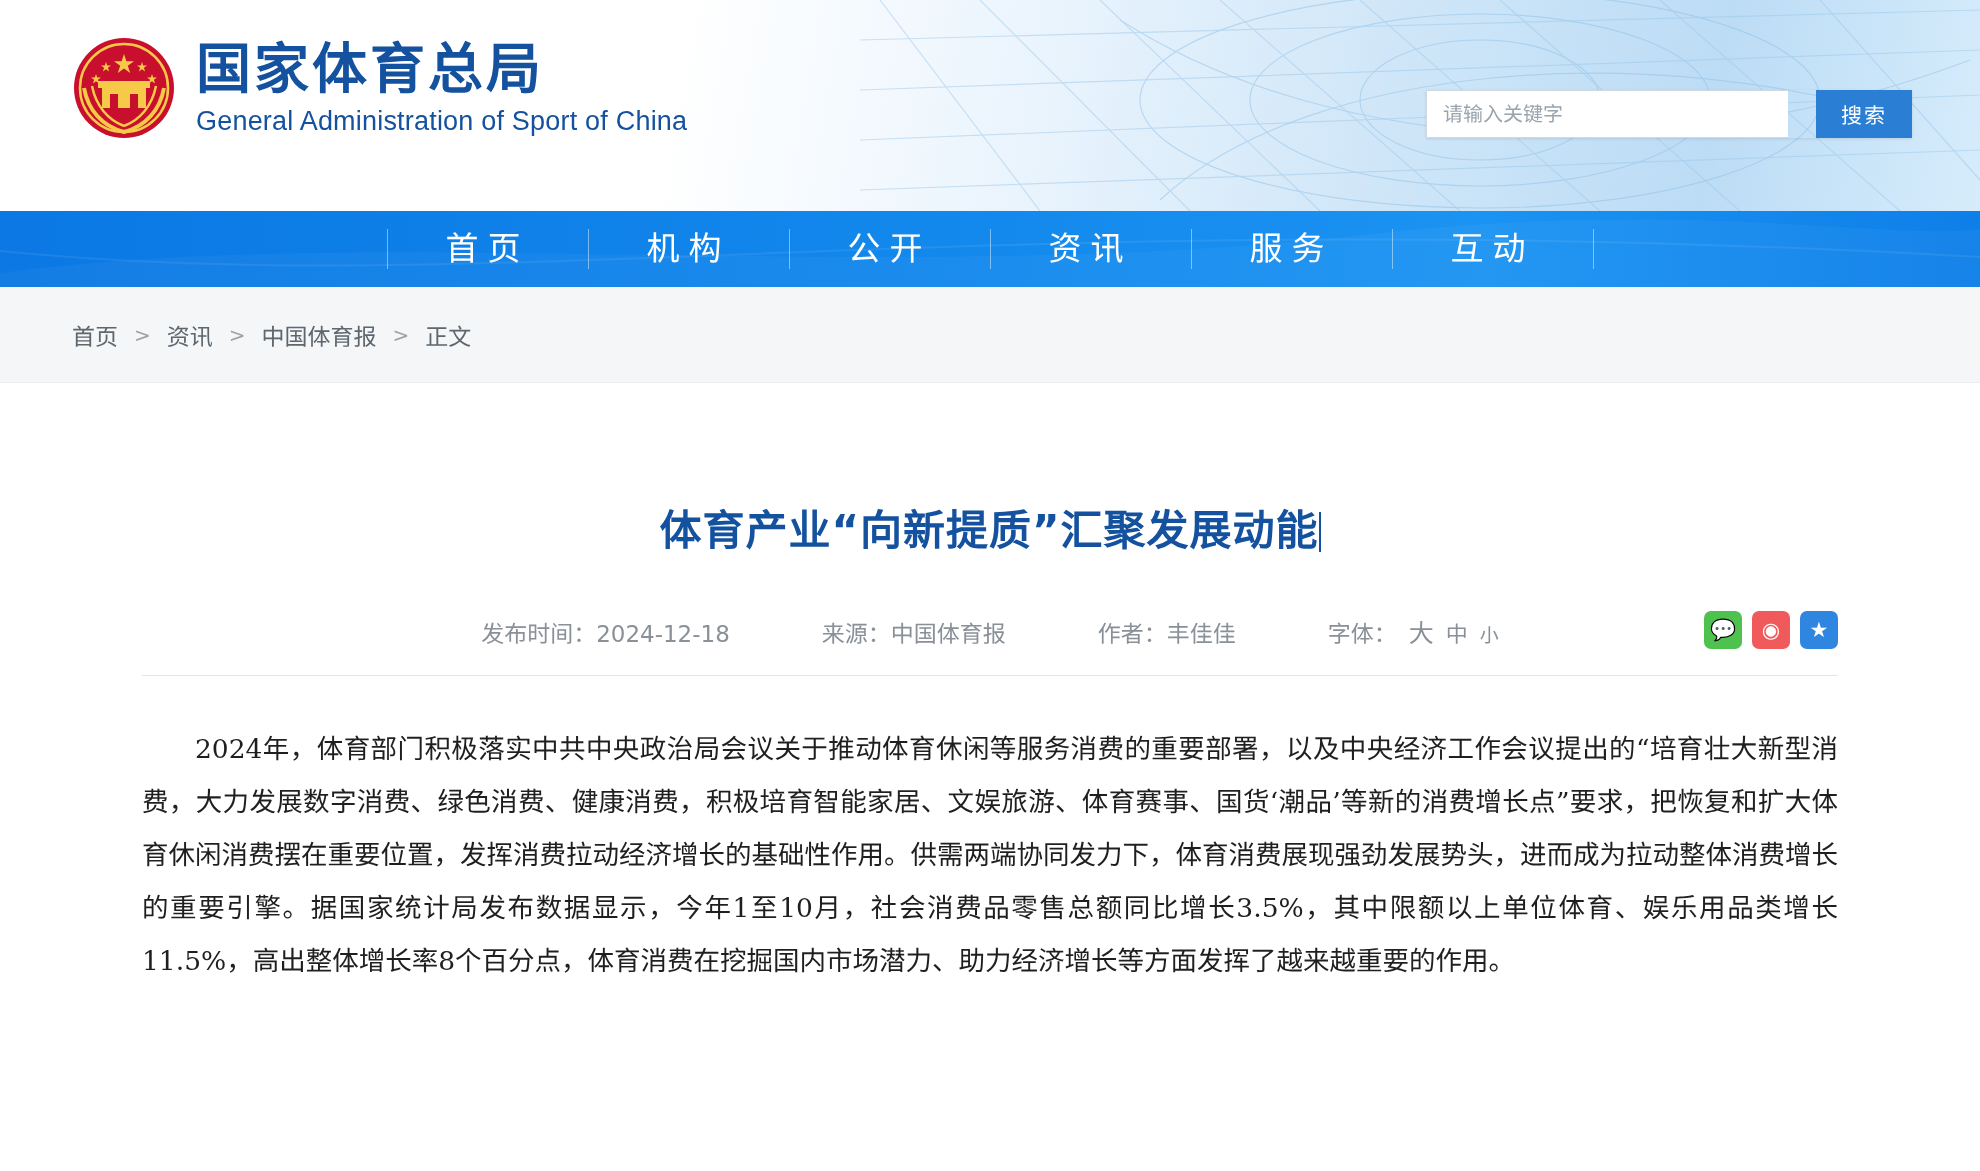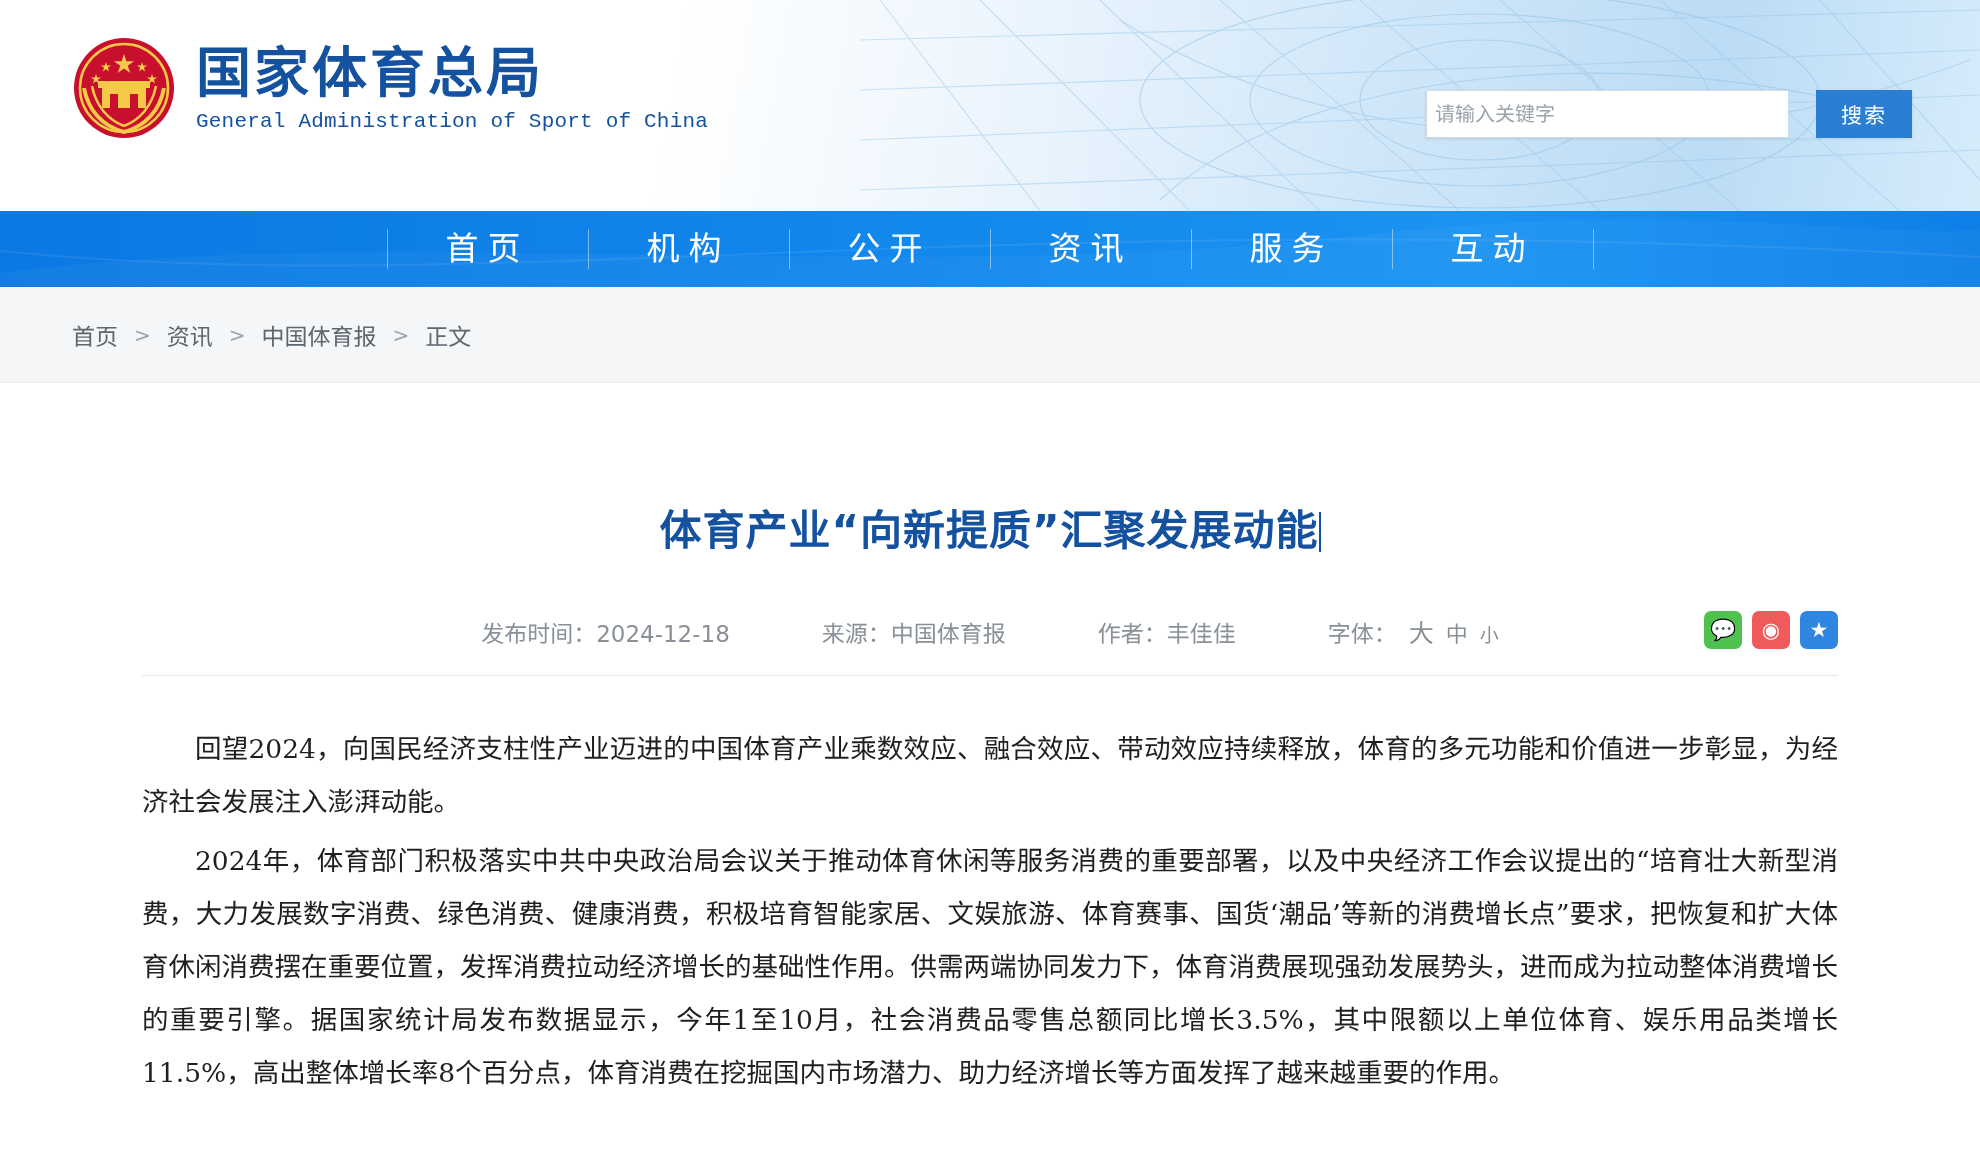--- a/index.html
+++ b/index.html
@@ -39,41 +39,41 @@
   .brand-text { margin-left: 20px; }
   .brand-cn {
     font-family: "DejaVu Sans", sans-serif;
     font-size: 55px;
     font-weight: bold;
     color: #1452a0;
     letter-spacing: 3px;
     line-height: 1.1;
   }
   .brand-en {
-    font-family: Liberation Mono, monospace;
-    font-size: 21px;
+    font-family: Liberation Sans, sans-serif;
+    font-size: 27px;
     color: #1452a0;
     letter-spacing: .2px;
     margin-top: 6px;
   }
 
   .search-wrap {
     position: absolute;
     right: 68px; top: 90px;
     display: flex;
     height: 48px;
     box-shadow: 0 1px 3px rgba(0,0,0,.10);
   }
   .search-input {
     width: 362px;
     height: 48px;
     border: 1px solid #cfd9e3;
     border-right: none;
     background: #fff;
-    padding: 0 8px;
+    padding: 0 16px;
     font-size: 20px;
     color: #333;
     font-family: "DejaVu Sans", sans-serif;
     outline: none;
   }
   .search-input::placeholder { color: #9aa4ae; }
   .search-btn {
     width: 96px; height: 48px;
     border: none;
     background: #2a7fd4;
@@ -323,17 +323,16 @@
     </span>
 
     <span class="share-icons">
       <span class="share-ic ic-wechat">💬</span>
       <span class="share-ic ic-weibo">◉</span>
       <span class="share-ic ic-fav">★</span>
     </span>
   </div>
 
   <div class="article-body">
-    <p>回望2024，向国民经济支柱性产业迈进的中国体育产业乘数效应、融合效应、带动效应持续释放，体育的多元功能和价值进一步彰显，为经济社会发展注入澎湃动能。</p>
     <p>2024年，体育部门积极落实中共中央政治局会议关于推动体育休闲等服务消费的重要部署，以及中央经济工作会议提出的“培育壮大新型消费，大力发展数字消费、绿色消费、健康消费，积极培育智能家居、文娱旅游、体育赛事、国货‘潮品’等新的消费增长点”要求，把恢复和扩大体育休闲消费摆在重要位置，发挥消费拉动经济增长的基础性作用。供需两端协同发力下，体育消费展现强劲发展势头，进而成为拉动整体消费增长的重要引擎。据国家统计局发布数据显示，今年1至10月，社会消费品零售总额同比增长3.5%，其中限额以上单位体育、娱乐用品类增长11.5%，高出整体增长率8个百分点，体育消费在挖掘国内市场潜力、助力经济增长等方面发挥了越来越重要的作用。</p>
   </div>
 
 </main>
 
 </body></html>

